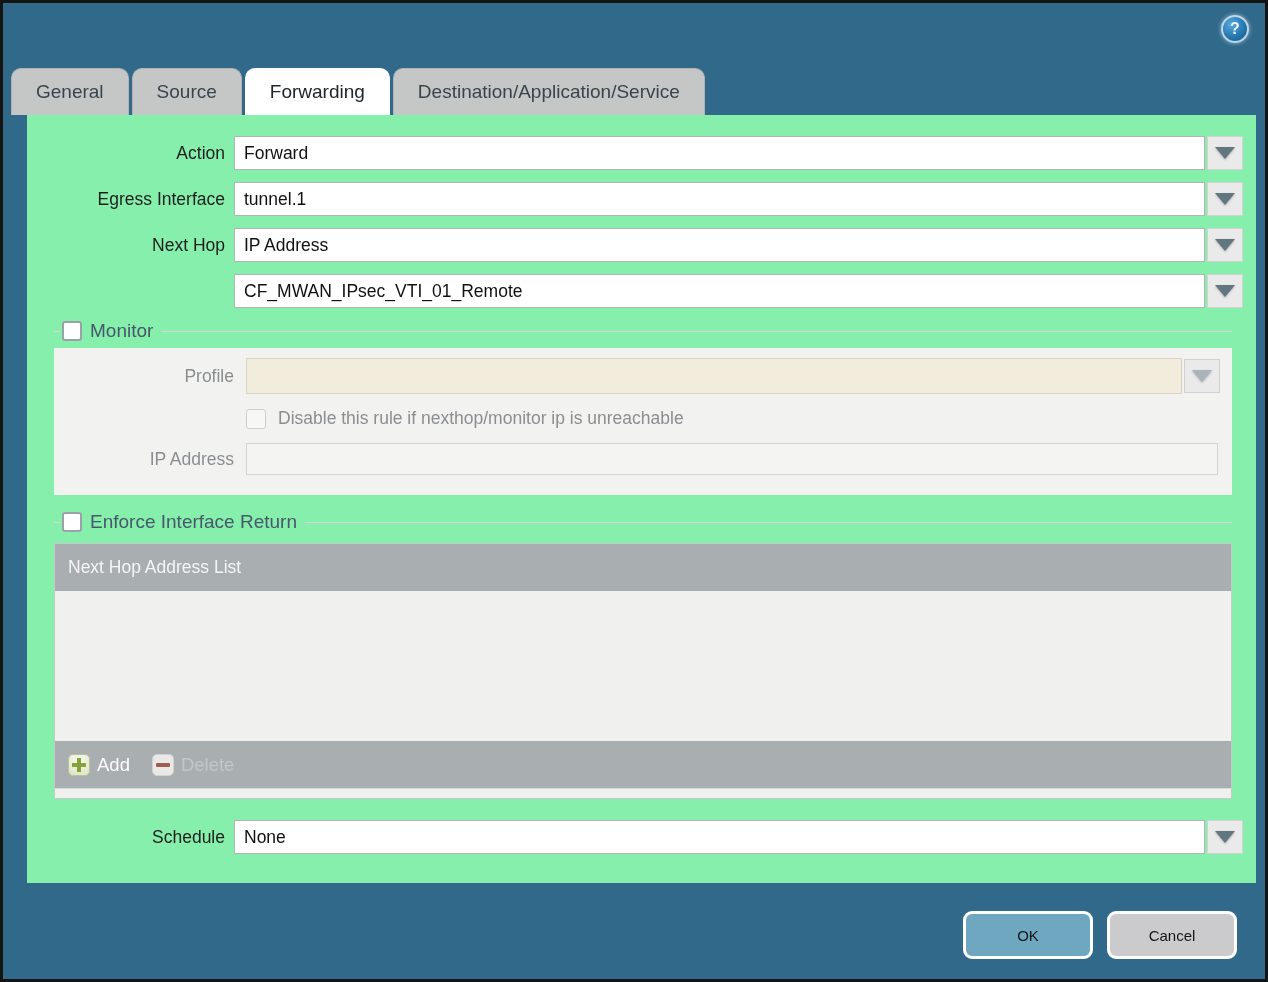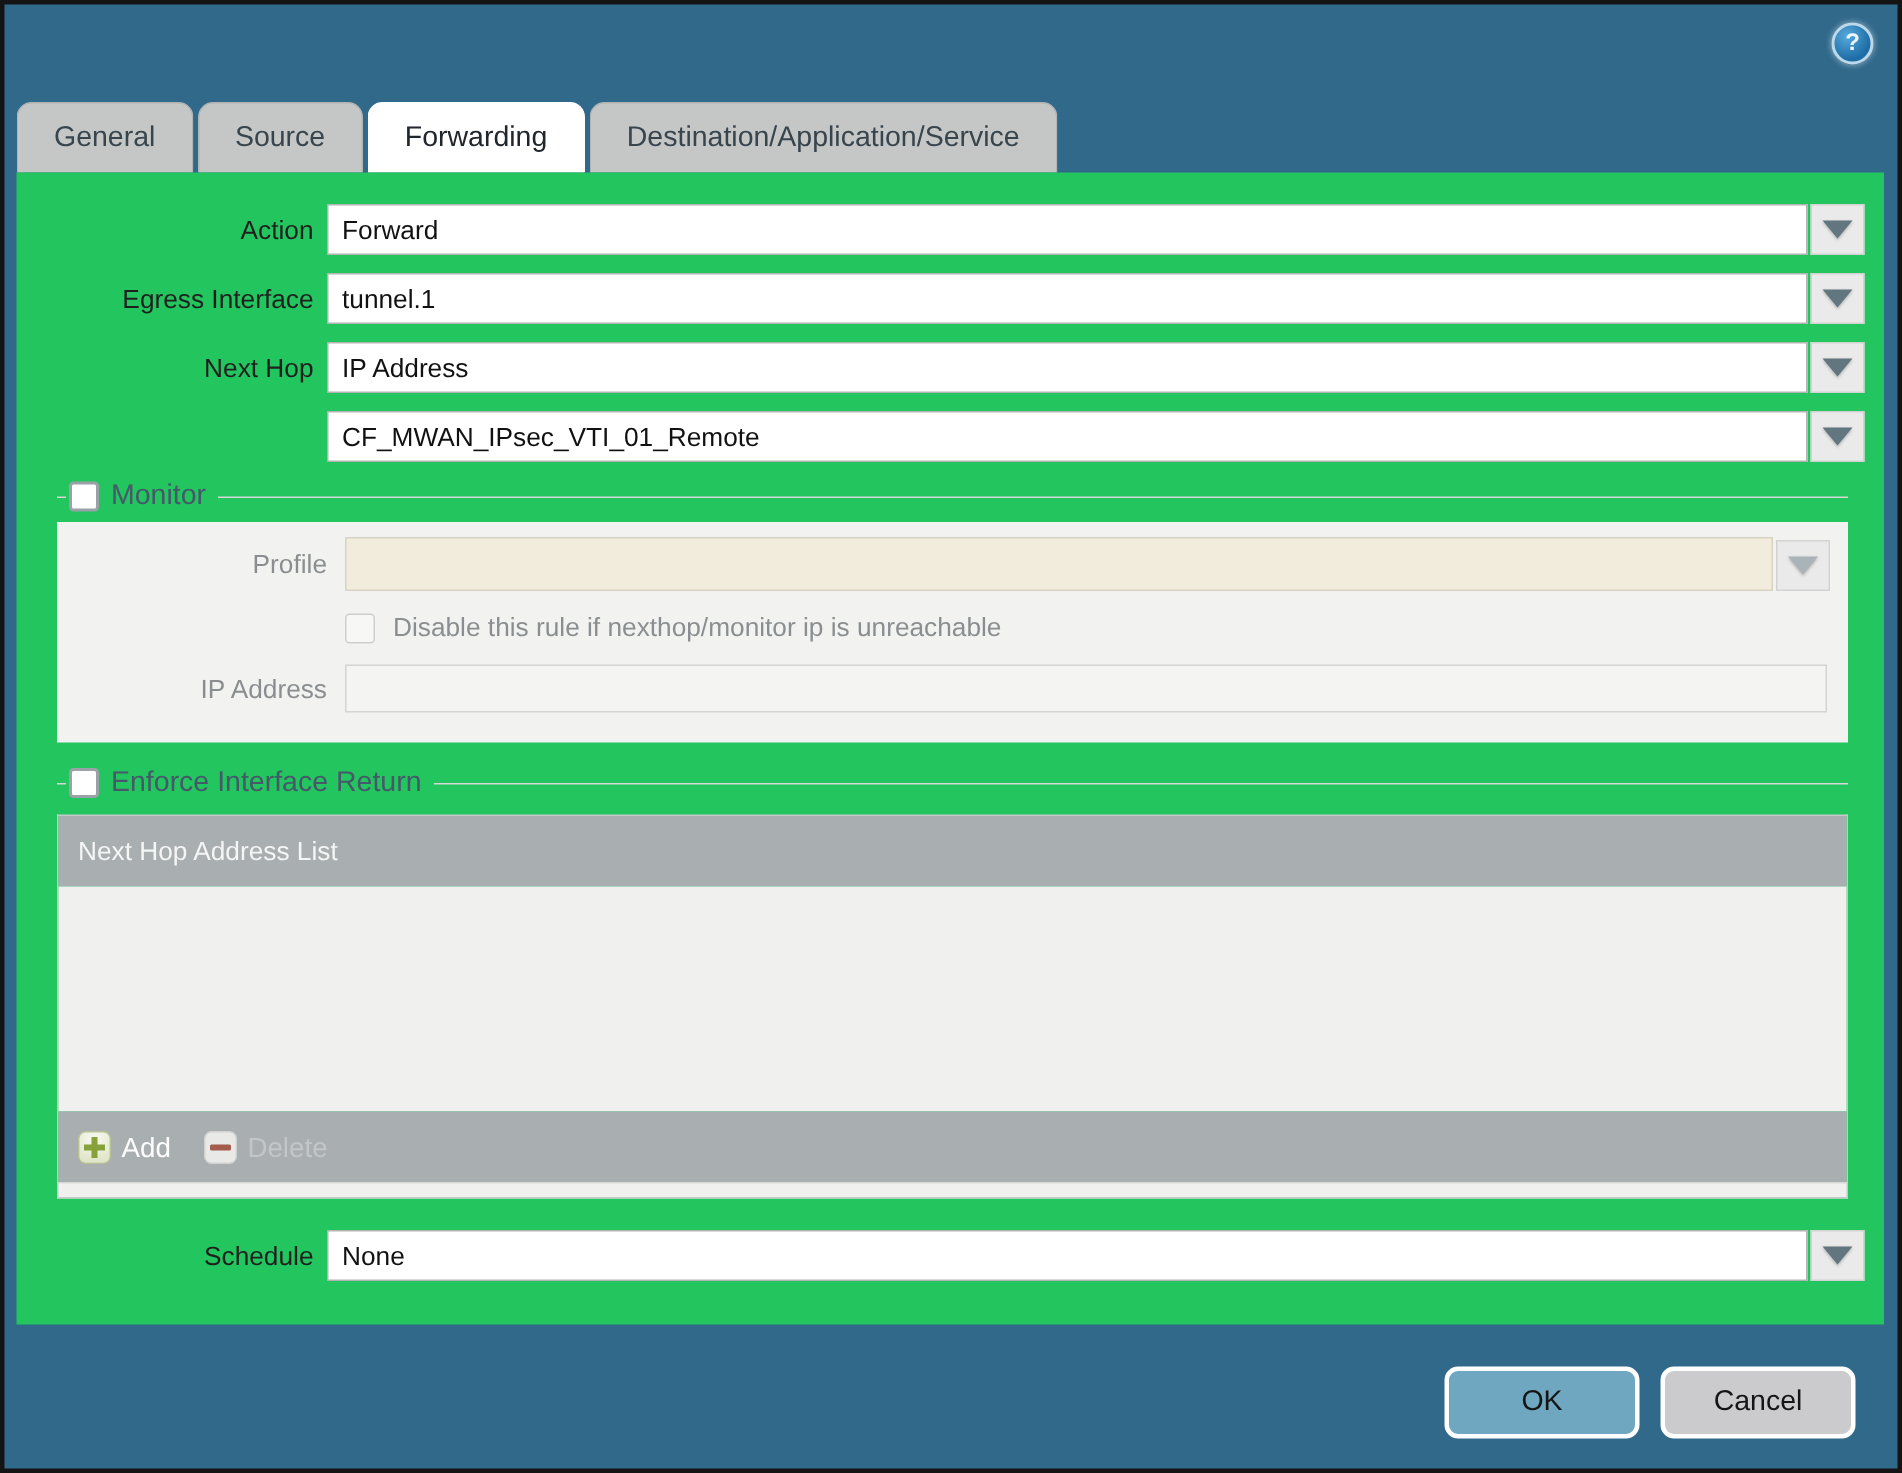--- a/index.html
+++ b/index.html
@@ -39,30 +39,30 @@
     font-size:19px;
     padding:0 24px;
     display:flex; align-items:center;
     cursor:pointer;
     border:1px solid #b2b4b4; border-bottom:none;
   }
   .tab.active { background:#fff; color:#20262b; border-color:#fff; }
 
   
   .content {
-    margin:0 9px 0 8px; background:#22c55e; flex:none; height:768px;
+    margin:0 9px 0 24px; background:#86efac; flex:none; height:768px;
     padding:21px 13px 0 0;
   }
 
   .form-row { display:flex; align-items:center; margin-bottom:12px; }
   .form-label {
     width:207px; flex:none; text-align:right; padding-right:9px;
     font-size:17.5px; color:#1f1f1f;
   }
-  .field-wrap { flex:1; display:flex; align-items:flex-end;border-radius:14px; }
+  .field-wrap { flex:1; display:flex; align-items:center;border-radius:14px; }
   .text-field {
     flex:1; height:34px; border:1px solid #b3b3b3; background:#fff;
     font-family:inherit; font-size:17.5px; color:#111; padding:0 9px; outline:none;
   }
   .dd-btn {
     width:36px; height:34px; margin-left:2px; flex:none;
     background:#eaeaea; border:1px solid #d2d2d2;
     display:flex; align-items:center; justify-content:center; cursor:pointer;
   }
   .dd-arrow {
@@ -128,21 +128,21 @@
 
   .schedule-row { margin-top:21px; }
 
   
   .footer {
     flex:1; display:flex; justify-content:flex-end; align-items:flex-start;
     gap:14px; padding:28px 28px 0 0;
   }
   .btn {
     width:130px; height:48px; border-radius:9px; border:3px solid #fff;
-    font-family:inherit; font-size:19px; color:#151515; cursor:pointer;
+    font-family:inherit; font-size:15px; color:#151515; cursor:pointer;
   }
   .btn-ok { background:#6fa7c0; }
   .btn-cancel { background:#cbcbce; }
 </style>
 </head>
 <body>
 
 <div class="window">
 
   <div class="titlebar">

